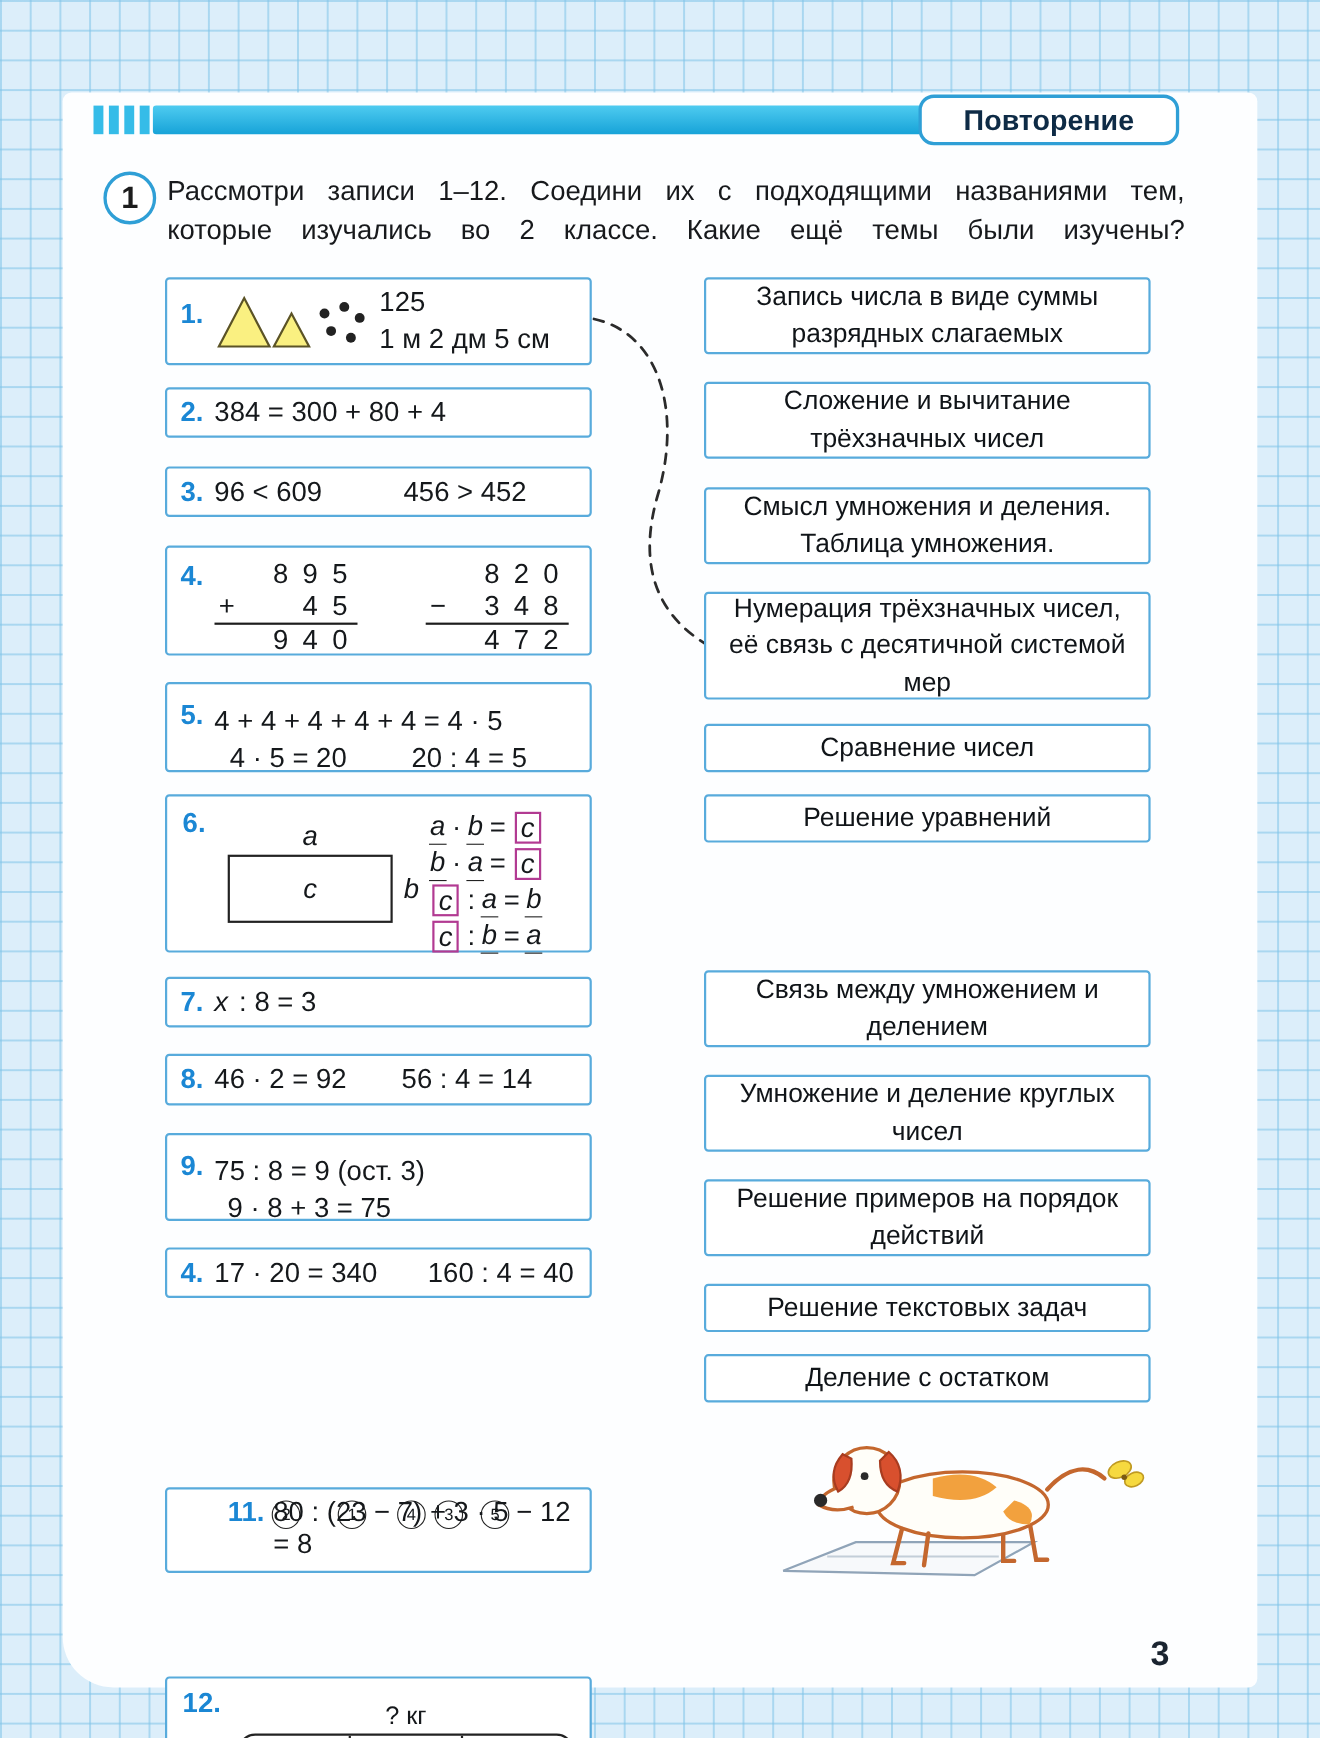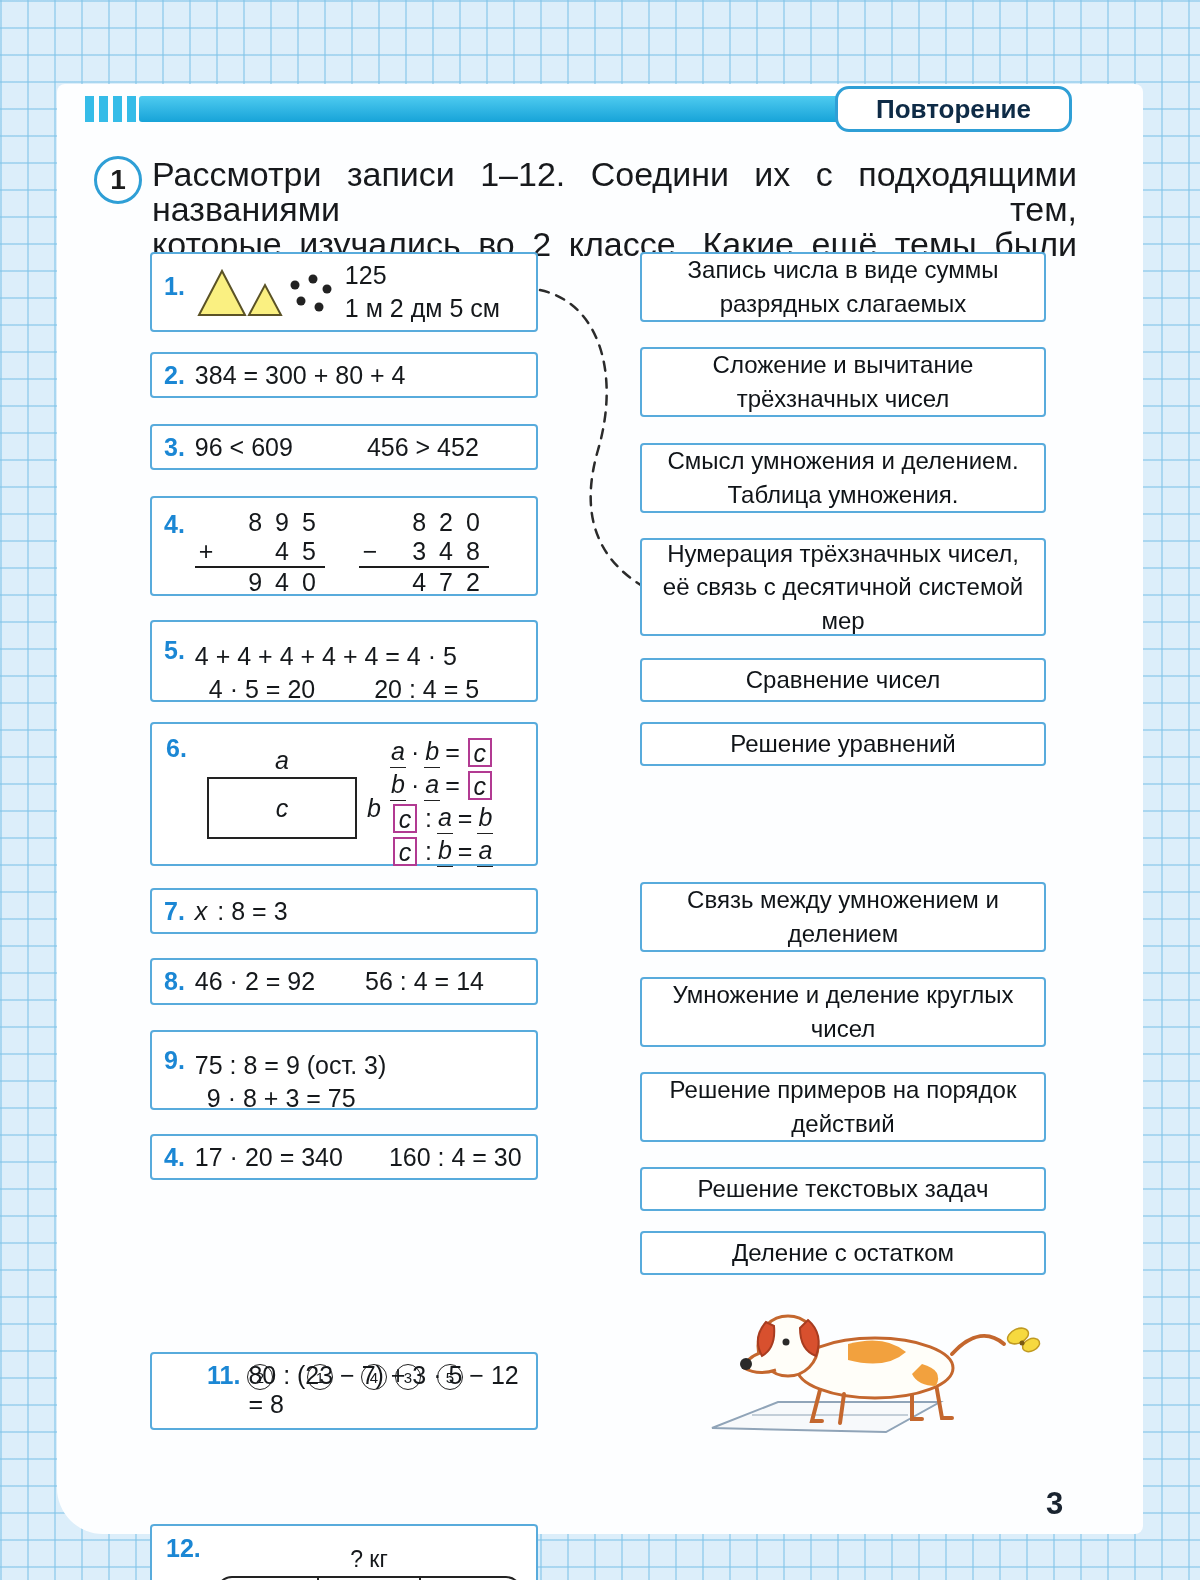--- a/index.html
+++ b/index.html
@@ -27,21 +27,21 @@
             background:#fff; border:3px solid #2f9fd6; border-radius:14px;
             display:flex; align-items:center; justify-content:center;
             font-size:26px; font-weight:bold; color:#0e2b46; z-index:2; }
 
   
   .task-circle { position:absolute; left:94px; top:156px; width:48px; height:48px;
                  border:3px solid #2f9fd6; border-radius:50%; background:#fff;
                  display:flex; align-items:center; justify-content:center;
                  font-size:28px; font-weight:bold; color:#1c1c1c; }
   .task-text { position:absolute; left:152px; top:157px; width:925px;
-               font-size:34px; line-height:35px; color:#17191c; }
+               font-size:25px; line-height:35px; color:#17191c; }
   .task-text div { text-align:justify; text-align-last:justify; }
 
   
   .lbox { position:absolute; left:150px; width:388px; background:#fff;
           border:2px solid #58abdc; border-radius:4px;
           display:flex; align-items:center; padding:6px 12px; gap:10px;
           font-size:25px; color:#15181b; }
   .topic { position:absolute; left:640px; width:406px; background:#fff;
            border:2px solid #58abdc; border-radius:4px;
            display:flex; align-items:center; justify-content:center; text-align:center;
@@ -54,21 +54,21 @@
 
   .gap44 { margin-left:64px; }
   .gap40 { margin-left:40px; }
   .gap36 { margin-left:36px; }
 
   
   .arith { position:relative; width:130px; flex:0 0 auto; }
   .arow { text-align:right; padding-right:6px; letter-spacing:3px; line-height:29px; }
   .aop  { position:absolute; left:4px; top:29px; letter-spacing:0; }
   .ares { border-top:2.5px solid #1d1d1d; }
-  .arith2 { margin-left:24px; }
+  .arith2 { margin-left:52px; }
 
   .twolines { display:flex; flex-direction:column;margin-top:23px; }
   .twolines .l2 { margin-left:14px; }
   .twolines .l2 .part2 { margin-left:52px; }
   .nine .l2 { margin-left:12px; }
   .lines33 div { line-height:33px; }
 
   
   .rel { display:block; position:relative; padding:0; }
   .abs-num { position:absolute; left:14px; top:10px; }
@@ -239,21 +239,21 @@
     <span class="num self-top" style="margin-top:8px">9.</span>
     <div class="twolines nine lines33">
       <div>75 : 8 = 9 (ост. 3)</div>
       <div class="l2">9 · 8 + 3 = 75</div>
     </div>
   </div>
 
   <div class="lbox" style="top:1134px;height:46px">
     <span class="num">4.</span>
     <span>17 · 20 = 340</span>
-    <span class="gap36">160 : 4 = 30</span>
+    <span class="gap36">160 : 4 = 40</span>
   </div>
 
   <div class="lbox rel" style="top:1208px;height:78px">
     <span class="circ" style="left:95px">2</span>
     <span class="circ" style="left:155px">1</span>
     <span class="circ" style="left:209px">4</span>
     <span class="circ" style="left:243px">3</span>
     <span class="circ" style="left:285px">5</span>
     <div class="exprrow">
       <span class="num">11.</span>
@@ -269,21 +269,21 @@
         <div class="seg">I</div>
         <div class="seg">II</div>
         <div class="seg">III</div>
       </div>
 
     </div>
   </div>
 
   <div class="topic" style="top:252px;height:70px">Запись числа в виде суммы разрядных слагаемых</div>
   <div class="topic" style="top:347px;height:70px">Сложение и вычитание трёхзначных чисел</div>
-  <div class="topic" style="top:443px;height:70px">Смысл умножения и делением. Таблица умножения.</div>
+  <div class="topic" style="top:443px;height:70px">Смысл умножения и деления. Таблица умножения.</div>
   <div class="topic" style="top:538px;height:98px">Нумерация трёхзначных чисел, её связь с десятичной системой мер</div>
   <div class="topic" style="top:658px;height:42px">Сравнение чисел</div>
   <div class="topic" style="top:722px;height:42px">Решение уравнений</div>
   <div class="topic" style="top:882px;height:70px">Связь между умножением и делением</div>
   <div class="topic" style="top:977px;height:70px">Умножение и деление круглых чисел</div>
   <div class="topic" style="top:1072px;height:70px">Решение примеров на порядок действий</div>
   <div class="topic" style="top:1167px;height:42px">Решение текстовых задач</div>
   <div class="topic" style="top:1231px;height:42px">Деление с остатком</div>
 
   <svg class="dog" width="370" height="155" viewBox="0 0 370 155">

